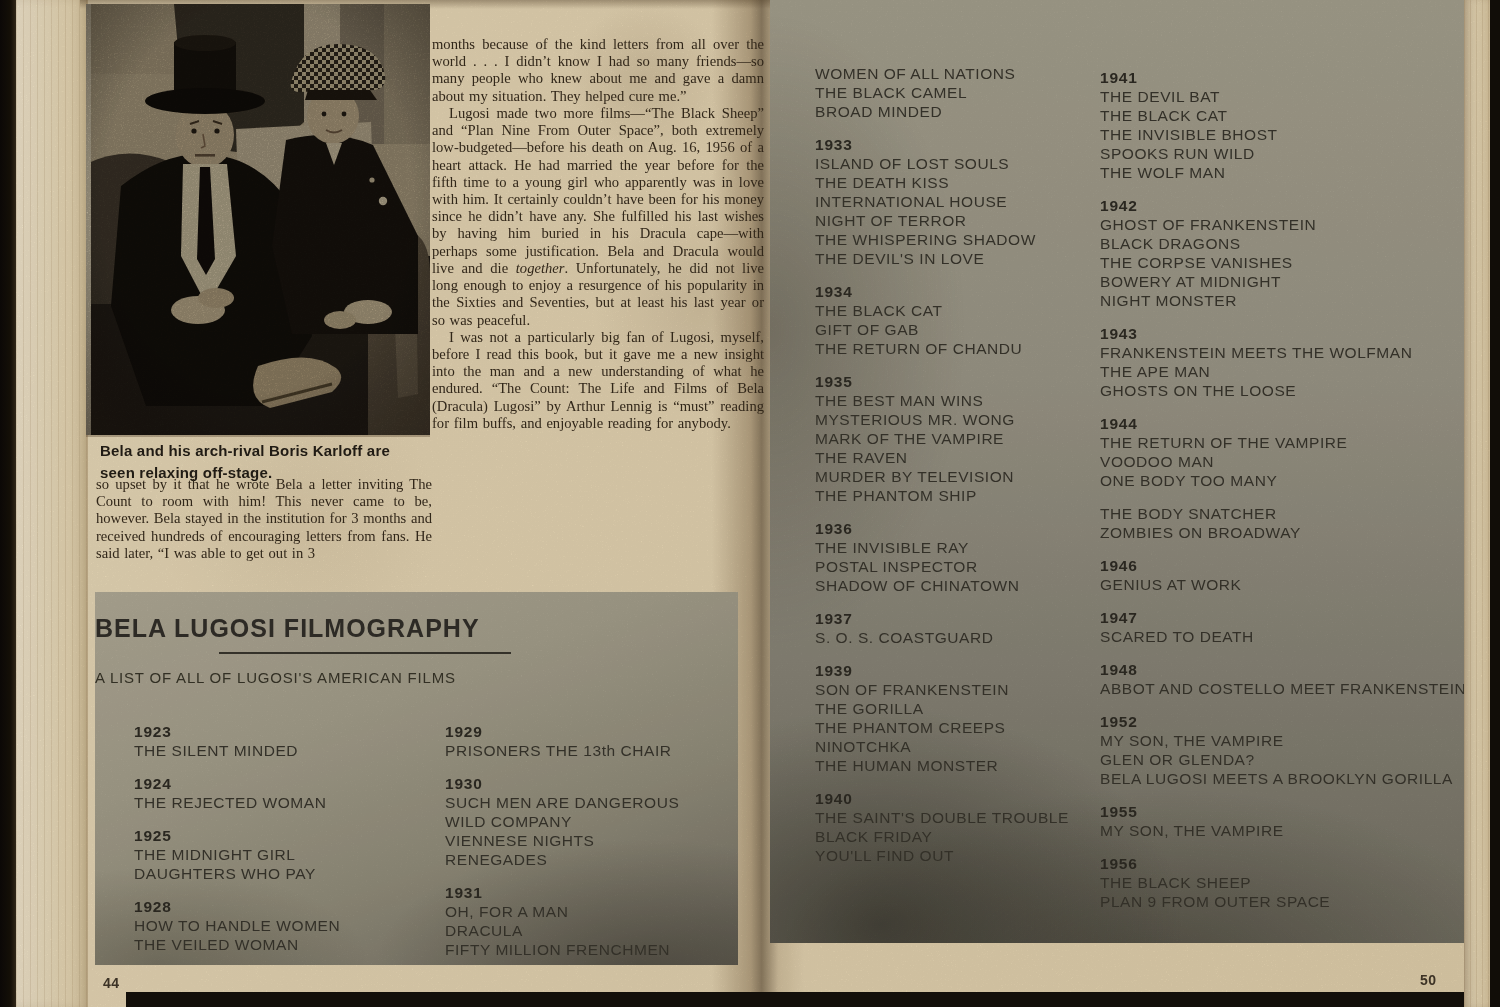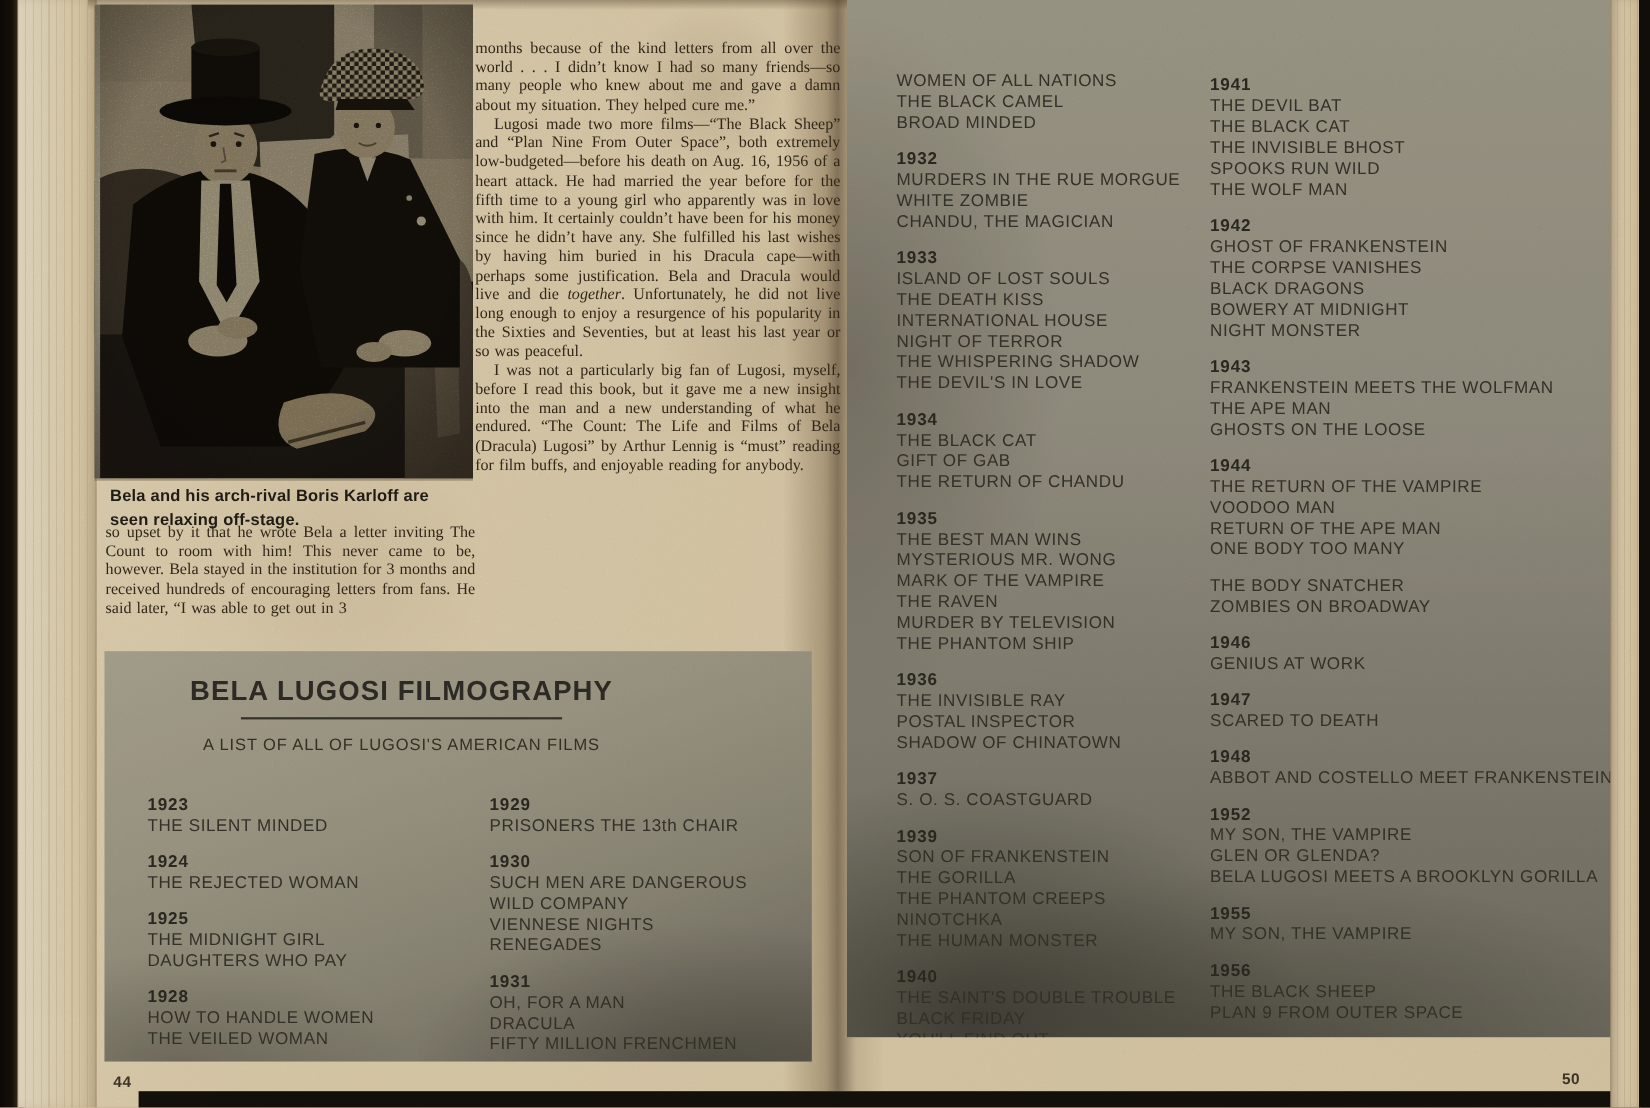--- a/index.html
+++ b/index.html
@@ -53,21 +53,21 @@
   .film-year{font-weight:bold;font-size:15.5px;letter-spacing:.8px;color:#302d25;line-height:19px;}
   .film-title{font-size:15.5px;letter-spacing:.55px;color:#3a372e;line-height:19px;white-space:nowrap;}
   .film-group{margin-bottom:14px;}
 
   
   .film-box-left{left:95px;top:592px;width:643px;height:373px;overflow:hidden;
     background:
       radial-gradient(ellipse 380px 180px at 85% 100%, rgba(52,48,38,.42), transparent 70%),
       radial-gradient(ellipse 300px 140px at 10% 100%, rgba(60,55,42,.30), transparent 70%),
       linear-gradient(160deg,#b6af9b 0%,#aaa490 35%,#97927f 65%,#807b6d 88%,#6f6b5f 100%);}
-  .fb-header{position:absolute;left:0;top:22px;width:540px;text-align:center;}
+  .fb-header{position:absolute;left:0;top:22px;width:540px;text-align:left;}
   .fb-title{font-size:25px;font-weight:bold;letter-spacing:1px;color:#33302a;}
   .fb-rule{width:292px;height:2px;background:#3b382f;margin:9px auto 0;}
   .fb-subtitle{font-size:15px;letter-spacing:.8px;color:#393629;margin-top:15px;}
   .fb-col1{position:absolute;left:39px;top:130px;width:296px;}
   .fb-col2{position:absolute;left:350px;top:130px;width:290px;}
 
   
   .gray-right{left:770px;top:0;width:696px;height:943px;overflow:hidden;
     background:
       radial-gradient(ellipse 420px 300px at 16% 98%, rgba(38,36,28,.55), transparent 72%),
@@ -222,26 +222,20 @@
   </div>
 
   <div class="abs gray-right">
     <div class="rp-col1">
         <div class="film-group">
           <div class="film-title">WOMEN OF ALL NATIONS</div>
           <div class="film-title">THE BLACK CAMEL</div>
           <div class="film-title">BROAD MINDED</div>
         </div>
         <div class="film-group">
-          <div class="film-year">1932</div>
-          <div class="film-title">MURDERS IN THE RUE MORGUE</div>
-          <div class="film-title">WHITE ZOMBIE</div>
-          <div class="film-title">CHANDU, THE MAGICIAN</div>
-        </div>
-        <div class="film-group">
           <div class="film-year">1933</div>
           <div class="film-title">ISLAND OF LOST SOULS</div>
           <div class="film-title">THE DEATH KISS</div>
           <div class="film-title">INTERNATIONAL HOUSE</div>
           <div class="film-title">NIGHT OF TERROR</div>
           <div class="film-title">THE WHISPERING SHADOW</div>
           <div class="film-title">THE DEVIL'S IN LOVE</div>
         </div>
         <div class="film-group">
           <div class="film-year">1934</div>
@@ -288,36 +282,35 @@
           <div class="film-year">1941</div>
           <div class="film-title">THE DEVIL BAT</div>
           <div class="film-title">THE BLACK CAT</div>
           <div class="film-title">THE INVISIBLE BHOST</div>
           <div class="film-title">SPOOKS RUN WILD</div>
           <div class="film-title">THE WOLF MAN</div>
         </div>
         <div class="film-group">
           <div class="film-year">1942</div>
           <div class="film-title">GHOST OF FRANKENSTEIN</div>
+          <div class="film-title">BLACK DRAGONS</div>
           <div class="film-title">THE CORPSE VANISHES</div>
-          <div class="film-title">BLACK DRAGONS</div>
           <div class="film-title">BOWERY AT MIDNIGHT</div>
           <div class="film-title">NIGHT MONSTER</div>
         </div>
         <div class="film-group">
           <div class="film-year">1943</div>
           <div class="film-title">FRANKENSTEIN MEETS THE WOLFMAN</div>
           <div class="film-title">THE APE MAN</div>
           <div class="film-title">GHOSTS ON THE LOOSE</div>
         </div>
         <div class="film-group">
           <div class="film-year">1944</div>
           <div class="film-title">THE RETURN OF THE VAMPIRE</div>
           <div class="film-title">VOODOO MAN</div>
-          <div class="film-title">RETURN OF THE APE MAN</div>
           <div class="film-title">ONE BODY TOO MANY</div>
         </div>
         <div class="film-group">
           <div class="film-title">THE BODY SNATCHER</div>
           <div class="film-title">ZOMBIES ON BROADWAY</div>
         </div>
         <div class="film-group">
           <div class="film-year">1946</div>
           <div class="film-title">GENIUS AT WORK</div>
         </div>

